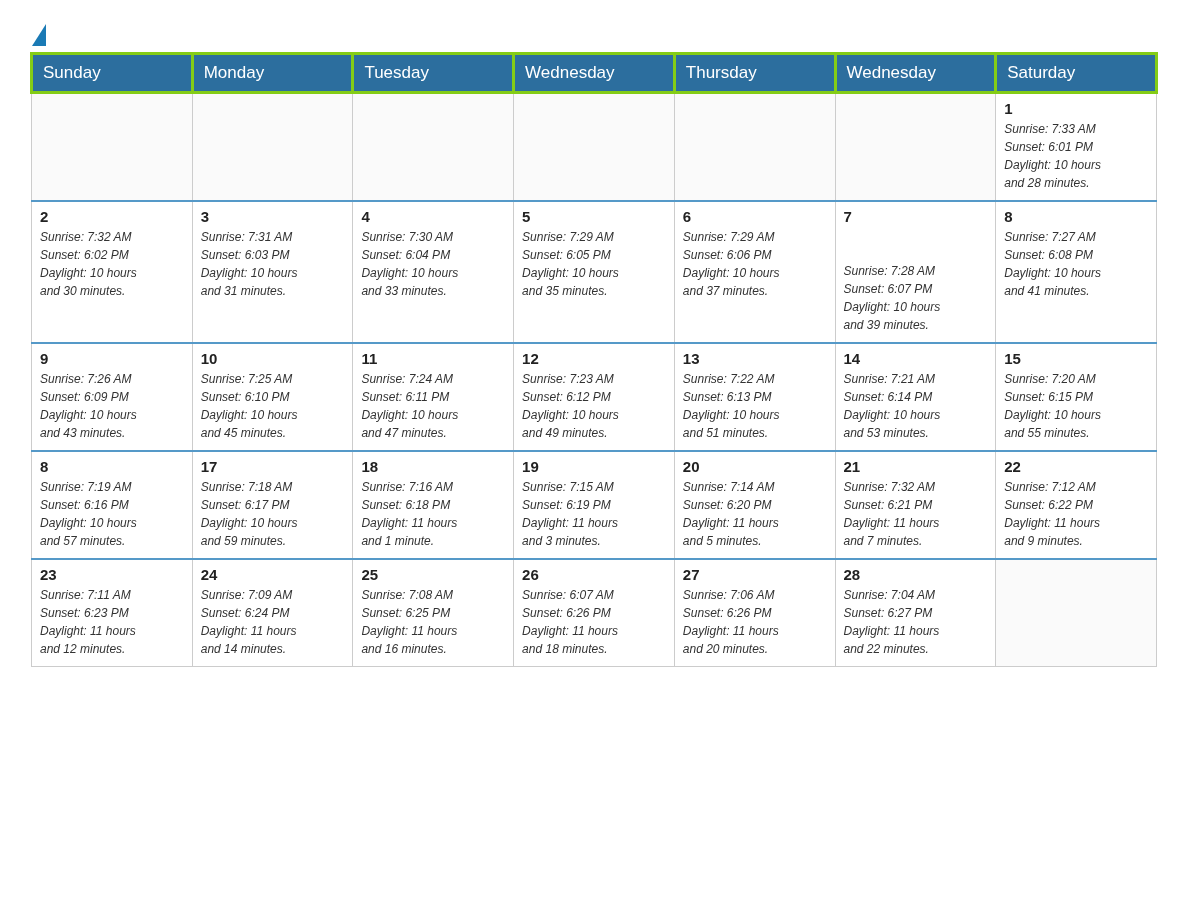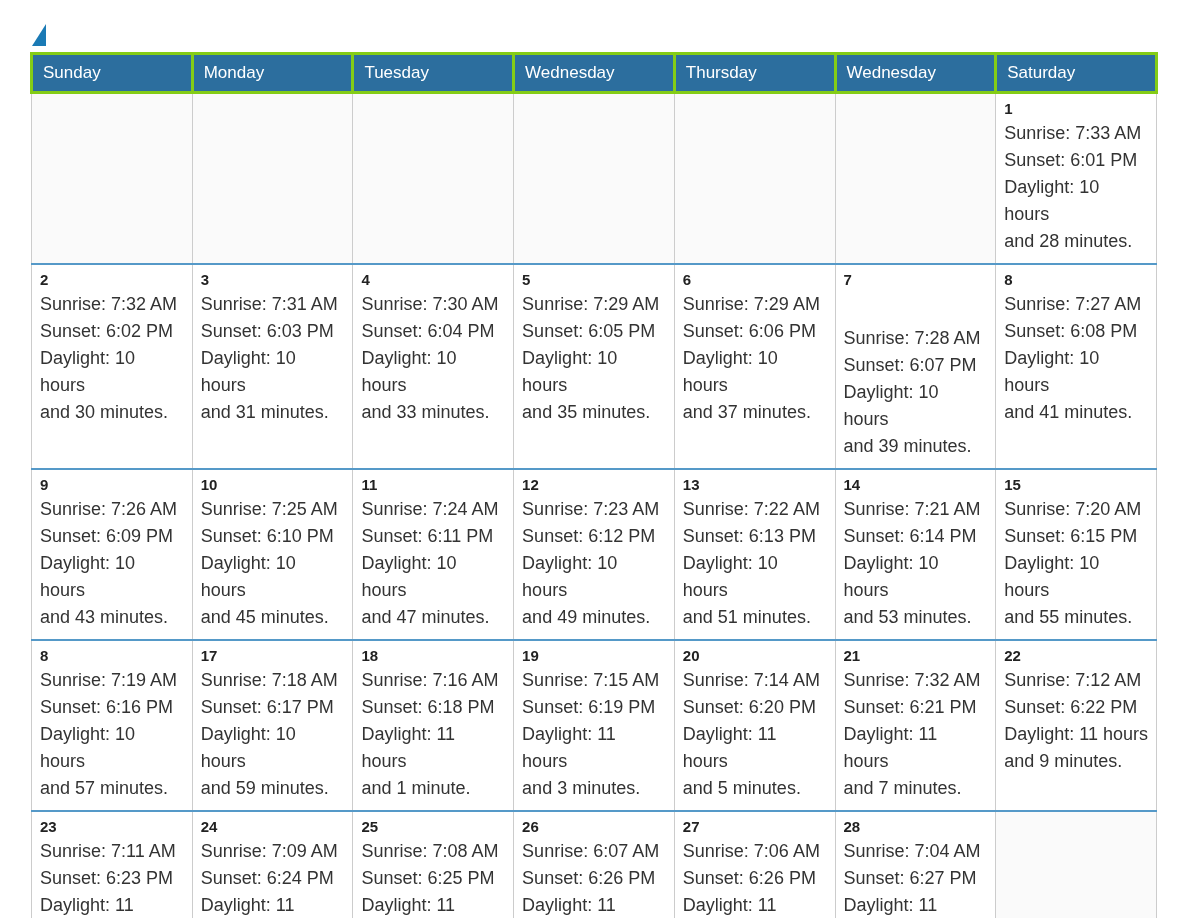--- a/index.html
+++ b/index.html
@@ -84,23 +84,24 @@
       min-height: 100px;
     }
     .day-number {
       font-size: 15px;
       font-weight: bold;
       color: #222;
       margin-bottom: 3px;
       display: block;
     }
     .day-info {
-      font-size: 18px;
+      font-size: 12px;
       line-height: 1.5;
       color: #333;
+      font-style: italic;
     }
     .empty-cell {
       background: #fafafa;
     }
     tr.week-row td {
       border-top: 2px solid #5599c8;
     }
   </style>
 </head>
 <body>

